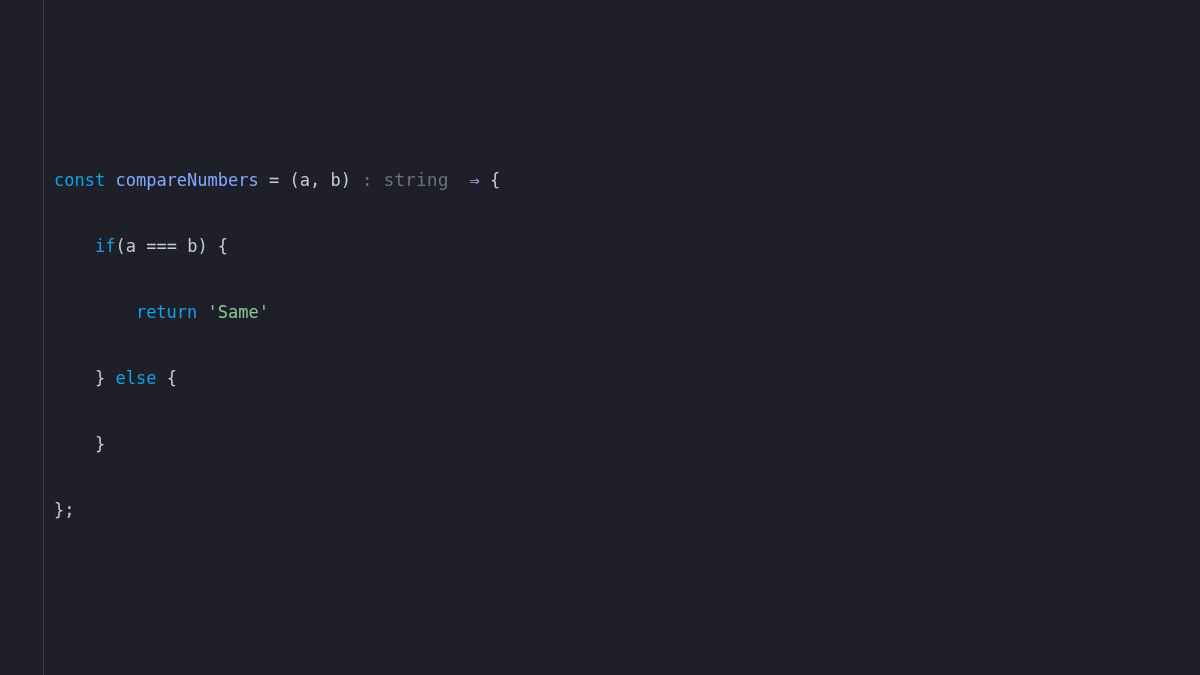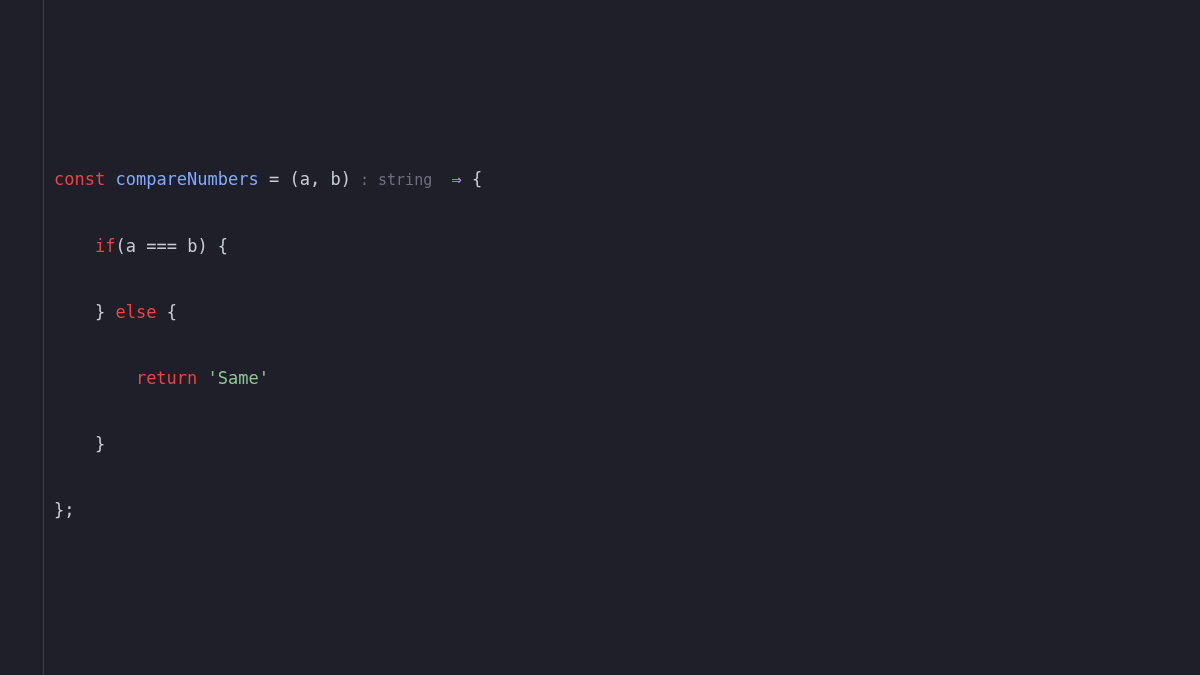--- a/index.html
+++ b/index.html
@@ -23,38 +23,38 @@
       flex-shrink: 0;
     }
     .editor {
       flex: 1;
       padding-top: 130px;
       padding-left: 10px;
       line-height: 33px;
       white-space: pre;
       color: #c8ccd4;
     }
-    .kw { color: #ef4444; }
+    .kw { color: #0ea5e9; }
     .fn-name { color: #82aaff; }
     .ident { color: #c8ccd4; }
     .param { color: #c8ccd4; }
     .op { color: #c8ccd4; }
     .arrow { color: #c792ea; }
     .brace { color: #c8ccd4; }
     .paren { color: #c8ccd4; }
     .str { color: #8dc891; }
-    .hint { color: #6d7080; font-size: 15px; }
+    .hint { color: #6d7080; font-size: 18px; }
     .semi { color: #c8ccd4; }
   </style>
 </head>
 <body>
 
 <div class="gutter"></div>
 <div class="editor">
 <div><span class="kw">const</span><span> </span><span class="fn-name">compareNumbers</span><span class="op"> = </span><span class="paren">(</span><span class="param">a</span><span class="op">, </span><span class="param">b</span><span class="paren">)</span><span class="hint"> : string </span><span class="arrow"> ⇒ </span><span class="brace">{</span></div>
 <div><span>    </span><span class="kw">if</span><span class="paren">(</span><span class="ident">a</span><span class="op"> === </span><span class="ident">b</span><span class="paren">) </span><span class="brace">{</span></div>
+<div><span>        </span><span class="kw">return</span><span> </span><span class="str">'Same'</span></div>
 <div><span>    </span><span class="brace">}</span><span> </span><span class="kw">else</span><span> </span><span class="brace">{</span></div>
-<div><span>        </span><span class="kw">return</span><span> </span><span class="str">'Same'</span></div>
 <div><span>    </span><span class="brace">}</span></div>
 <div><span class="brace">}</span><span class="semi">;</span></div>
 <div>&nbsp;</div>
 
 </div>
 
 </body></html>

